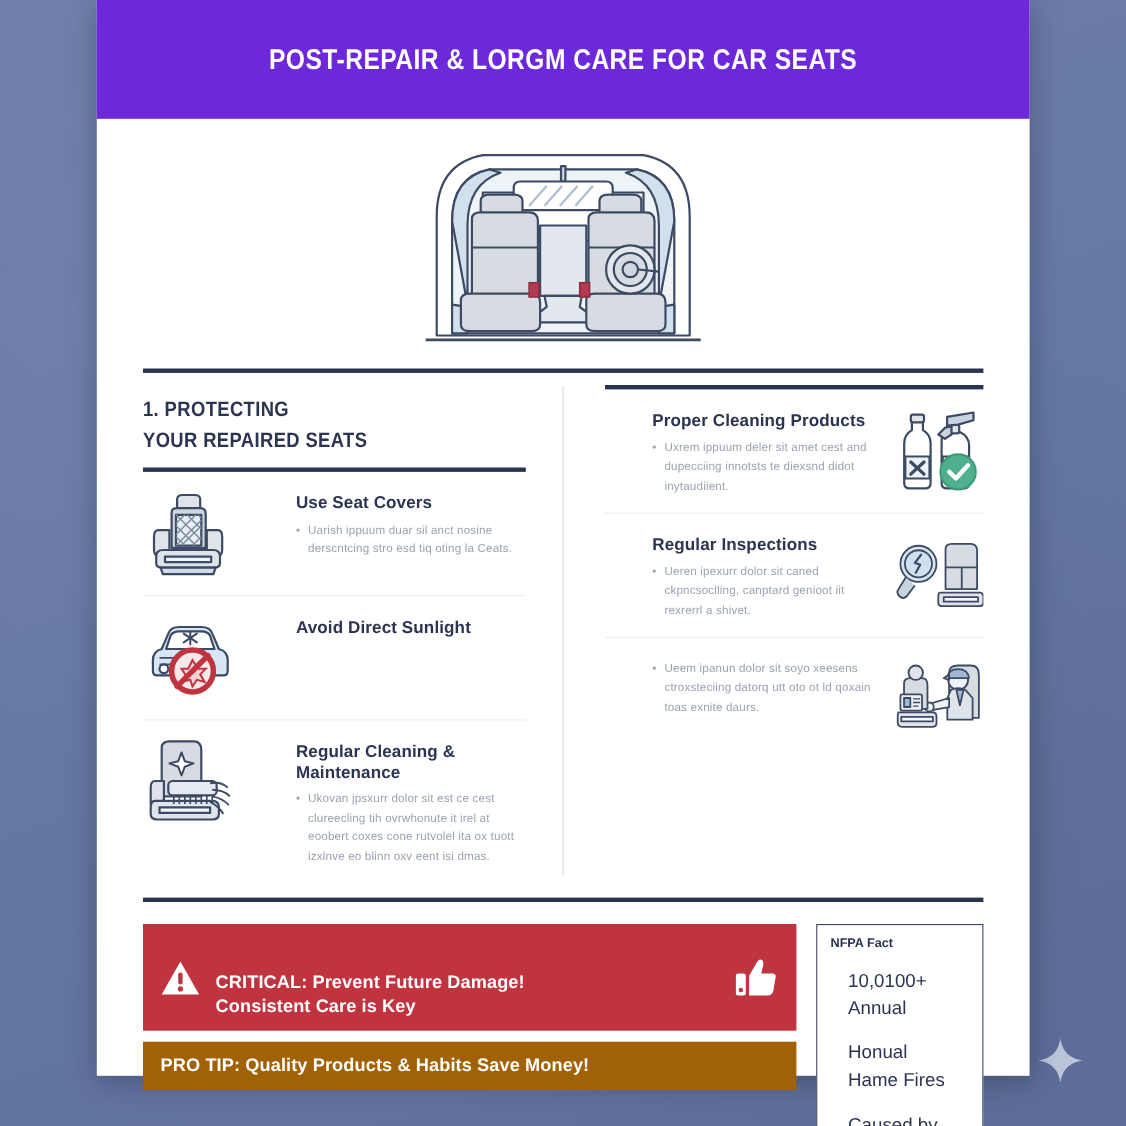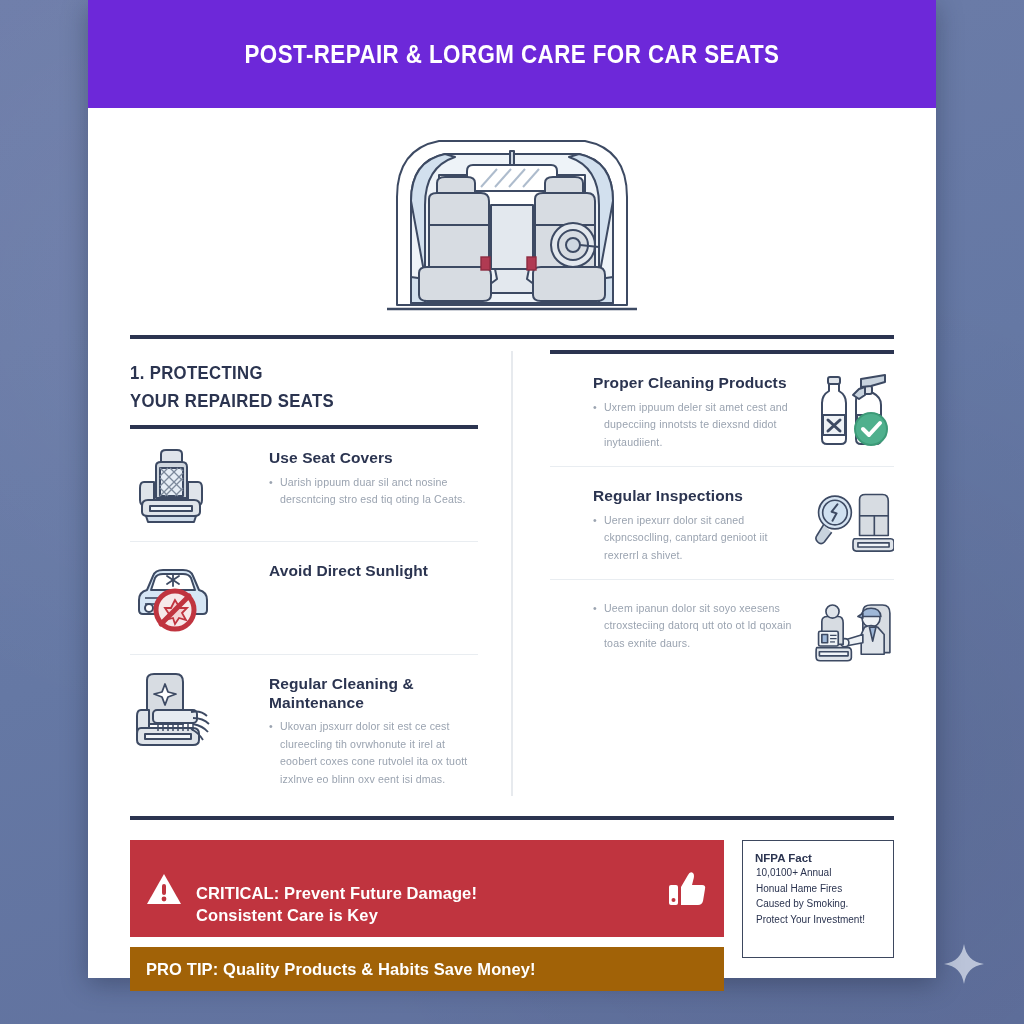--- a/index.html
+++ b/index.html
@@ -149,21 +149,21 @@
     border:1.5px solid #3d475e;
     background:#fff;
     padding:11px 10px 14px 12px;
     box-sizing:border-box;
     min-height:118px;
   }
   .factbox .ft{
     margin:0 0 2px 0;color:#2b3450;font-size:11.5px;font-weight:bold;
   }
   .factbox .fl{
-    margin:1px;color:#2b3450;font-size:10px;line-height:1.45;
+    margin:16px;color:#2b3450;font-size:17px;line-height:1.45;
   }
   .icn{display:block;}
 </style>
 </head>
 <body>
 
 <div class="bg-noise"></div>
 
 <svg class="sparkle" viewBox="0 0 44 44">
   <path d="M22 2 C24 14 30 20 42 22 C30 24 24 30 22 42 C20 30 14 24 2 22 C14 20 20 14 22 2 Z" fill="#c3ccde" opacity="0.92"></path>

